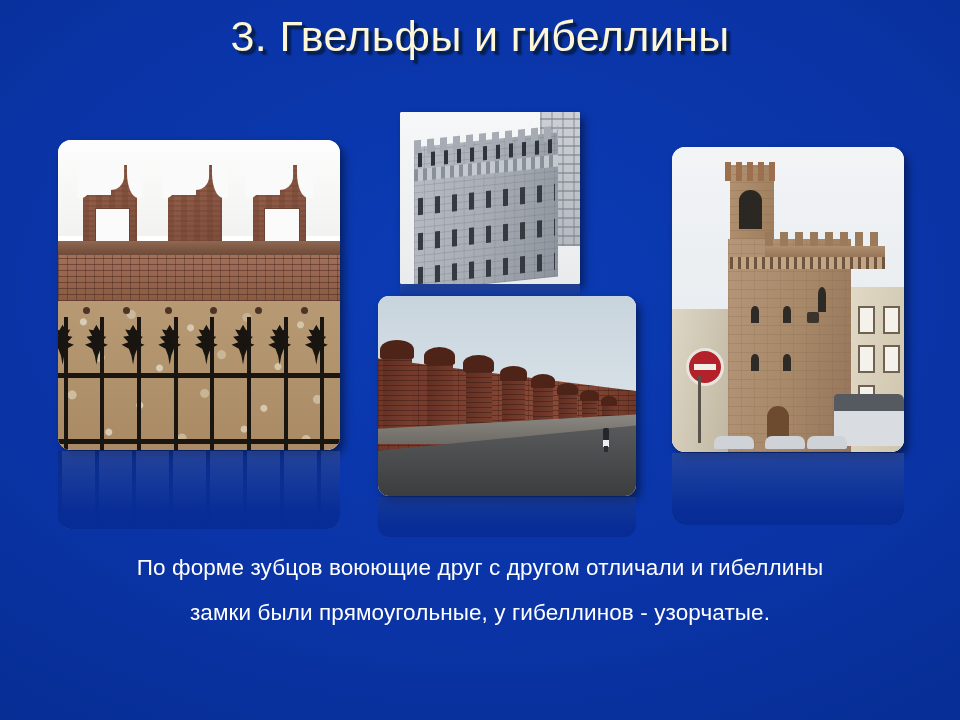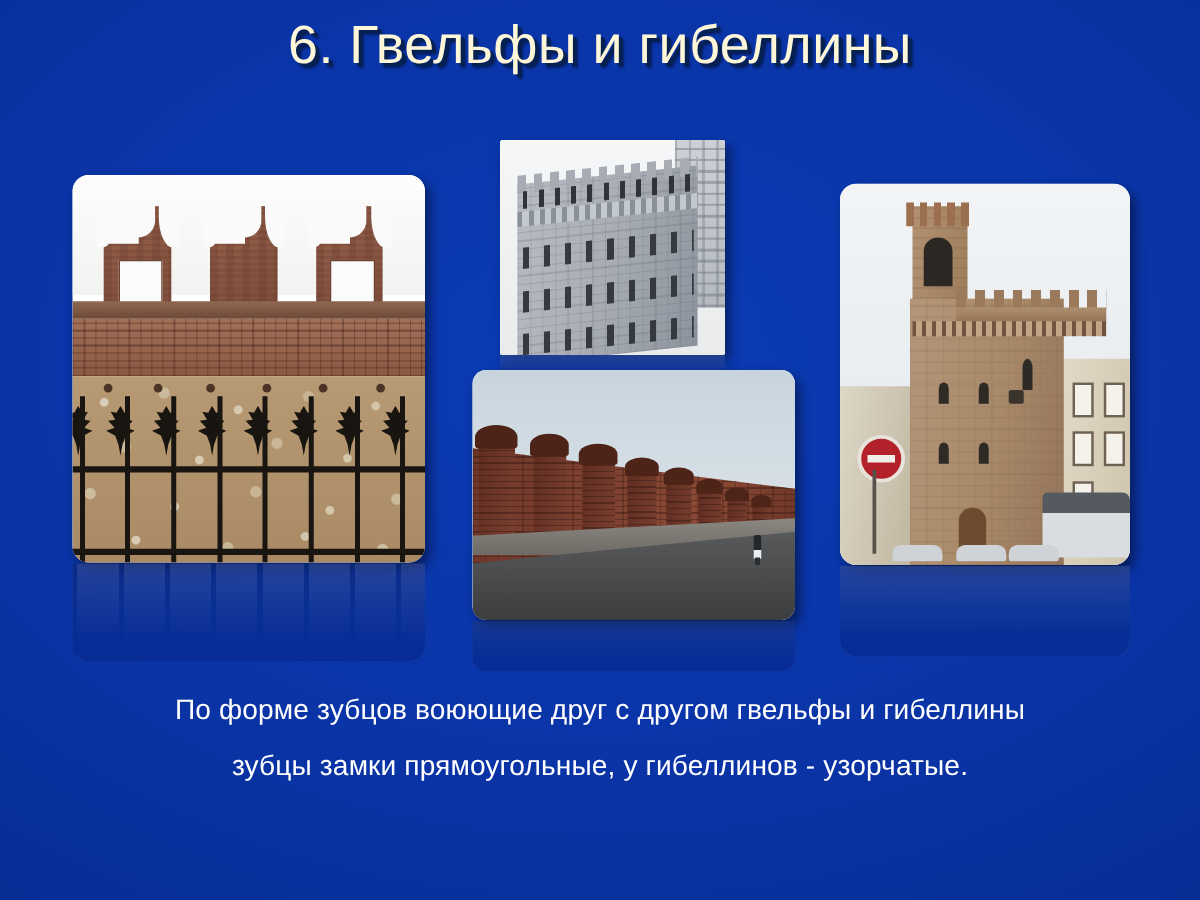--- a/index.html
+++ b/index.html
@@ -319,21 +319,21 @@
     line-height: 45px;
     letter-spacing: 0.1px;
   }
   #body-text .ln { display: block; white-space: nowrap; }
 </style>
 </head>
 <body>
 
 <div id="slide">
 
-  <div id="title">6. Гвельфы и гибеллины</div>
+  <div id="title">3. Гвельфы и гибеллины</div>
 
   <div class="photo p1">
     <div class="canvas">
       <div class="sky"></div>
       <div class="merlon m1">
           <span class="notchL"></span>
           <span class="notchR"></span>
         </div>
       <div class="merlon m2">
           <span class="notchL"></span>
@@ -468,17 +468,17 @@
     </div>
   </div>
   <div class="reflection" style="left:672px; top:453px; width:232px; height:72px; border-radius:0 0 13px 13px;">
     <div class="inner" style="width:232px;height:305px;top:72px;">
       <div style="position:absolute;inset:0;background:linear-gradient(to bottom,#b9ad95,#8d7a63);"></div>
     </div>
     <div class="fade"></div>
   </div>
 
   <div id="body-text">
-    <span class="ln">По форме зубцов воюющие друг с другом гвельфы и гибеллины</span>
-    <span class="ln">зубцы замки прямоугольные, у гибеллинов - узорчатые.</span>
+    <span class="ln">По форме зубцов воюющие друг с другом отличали и гибеллины</span>
+    <span class="ln">замки были прямоугольные, у гибеллинов - узорчатые.</span>
   </div>
 
 </div>
 
 </body></html>

